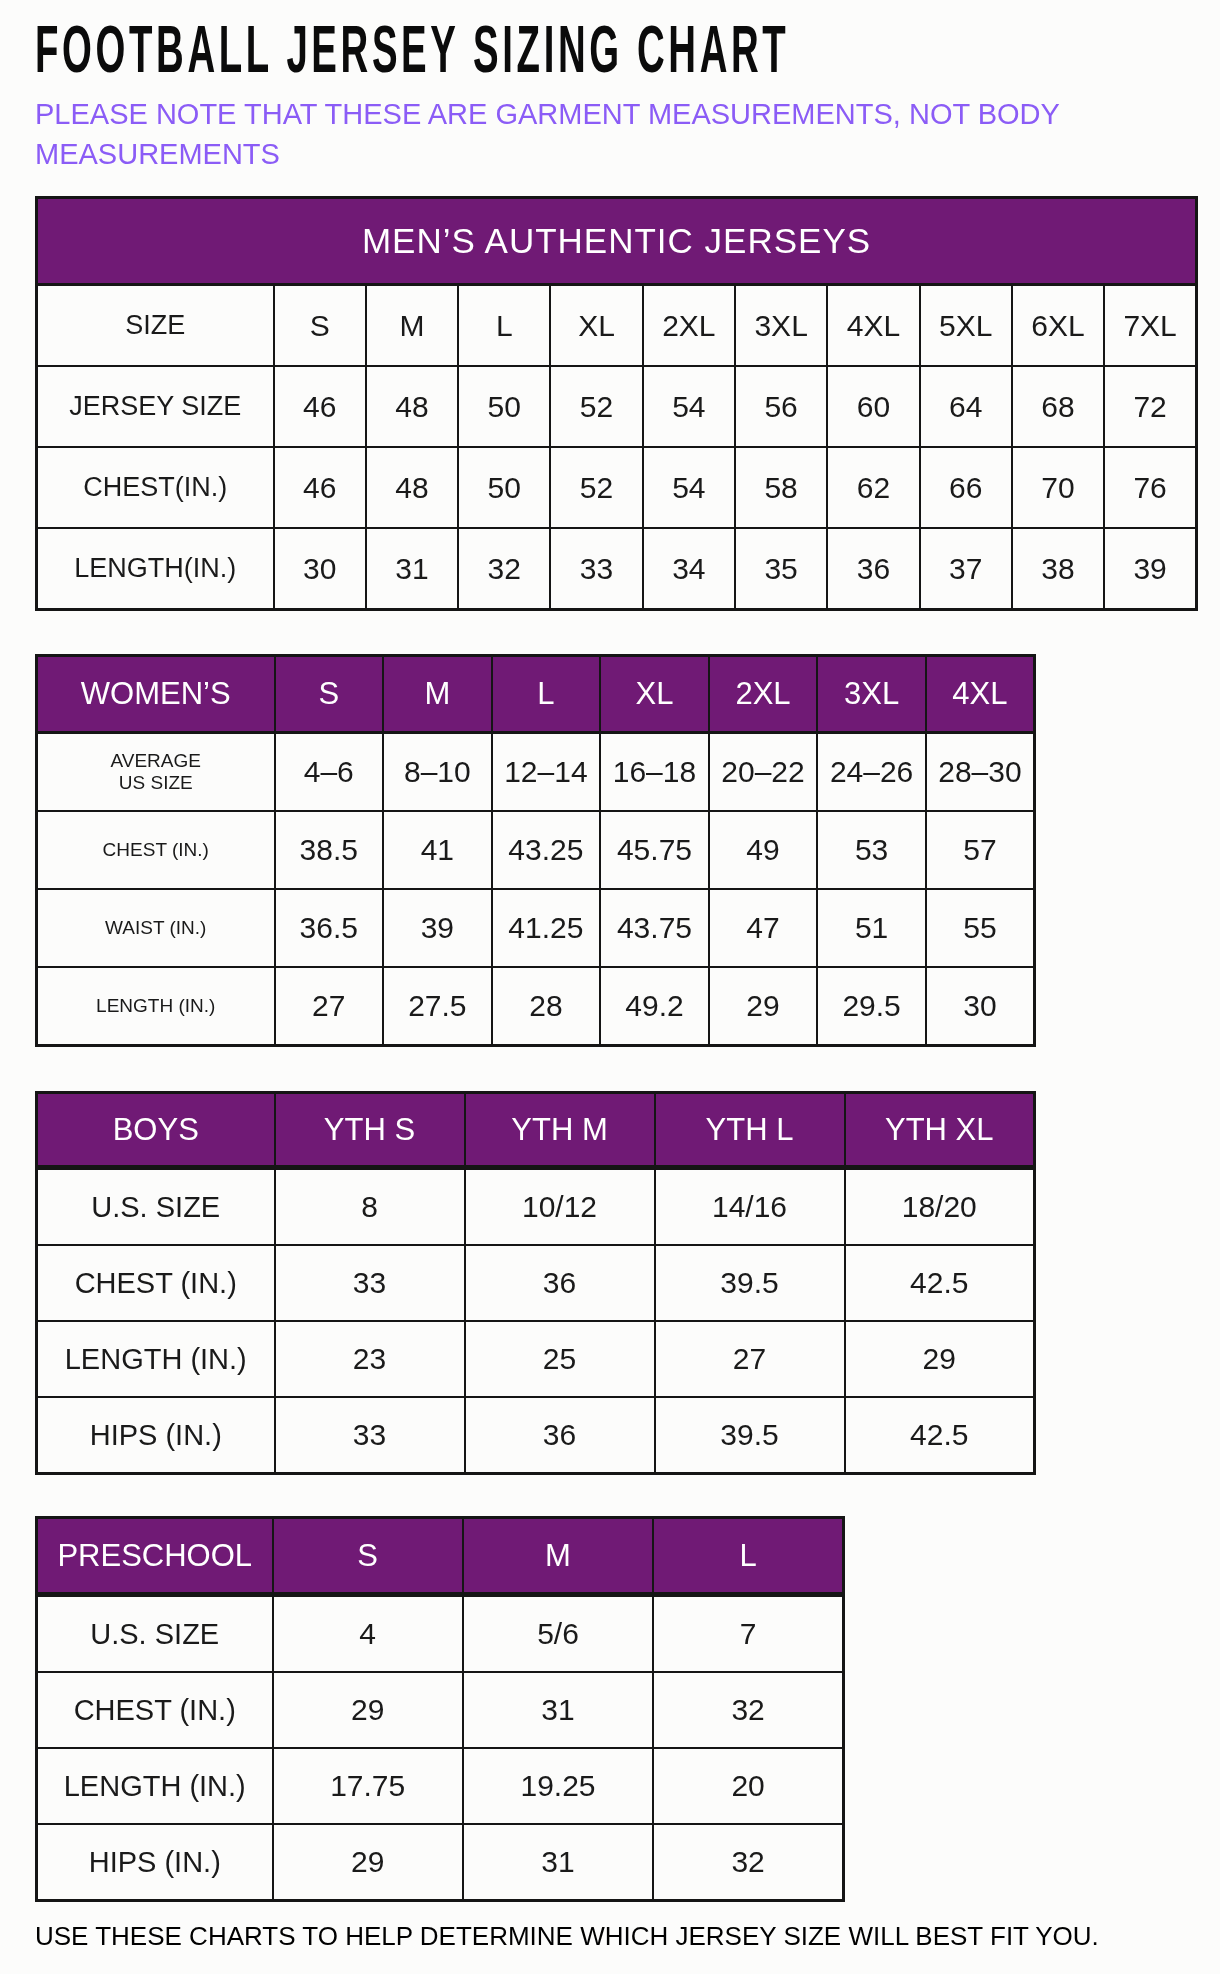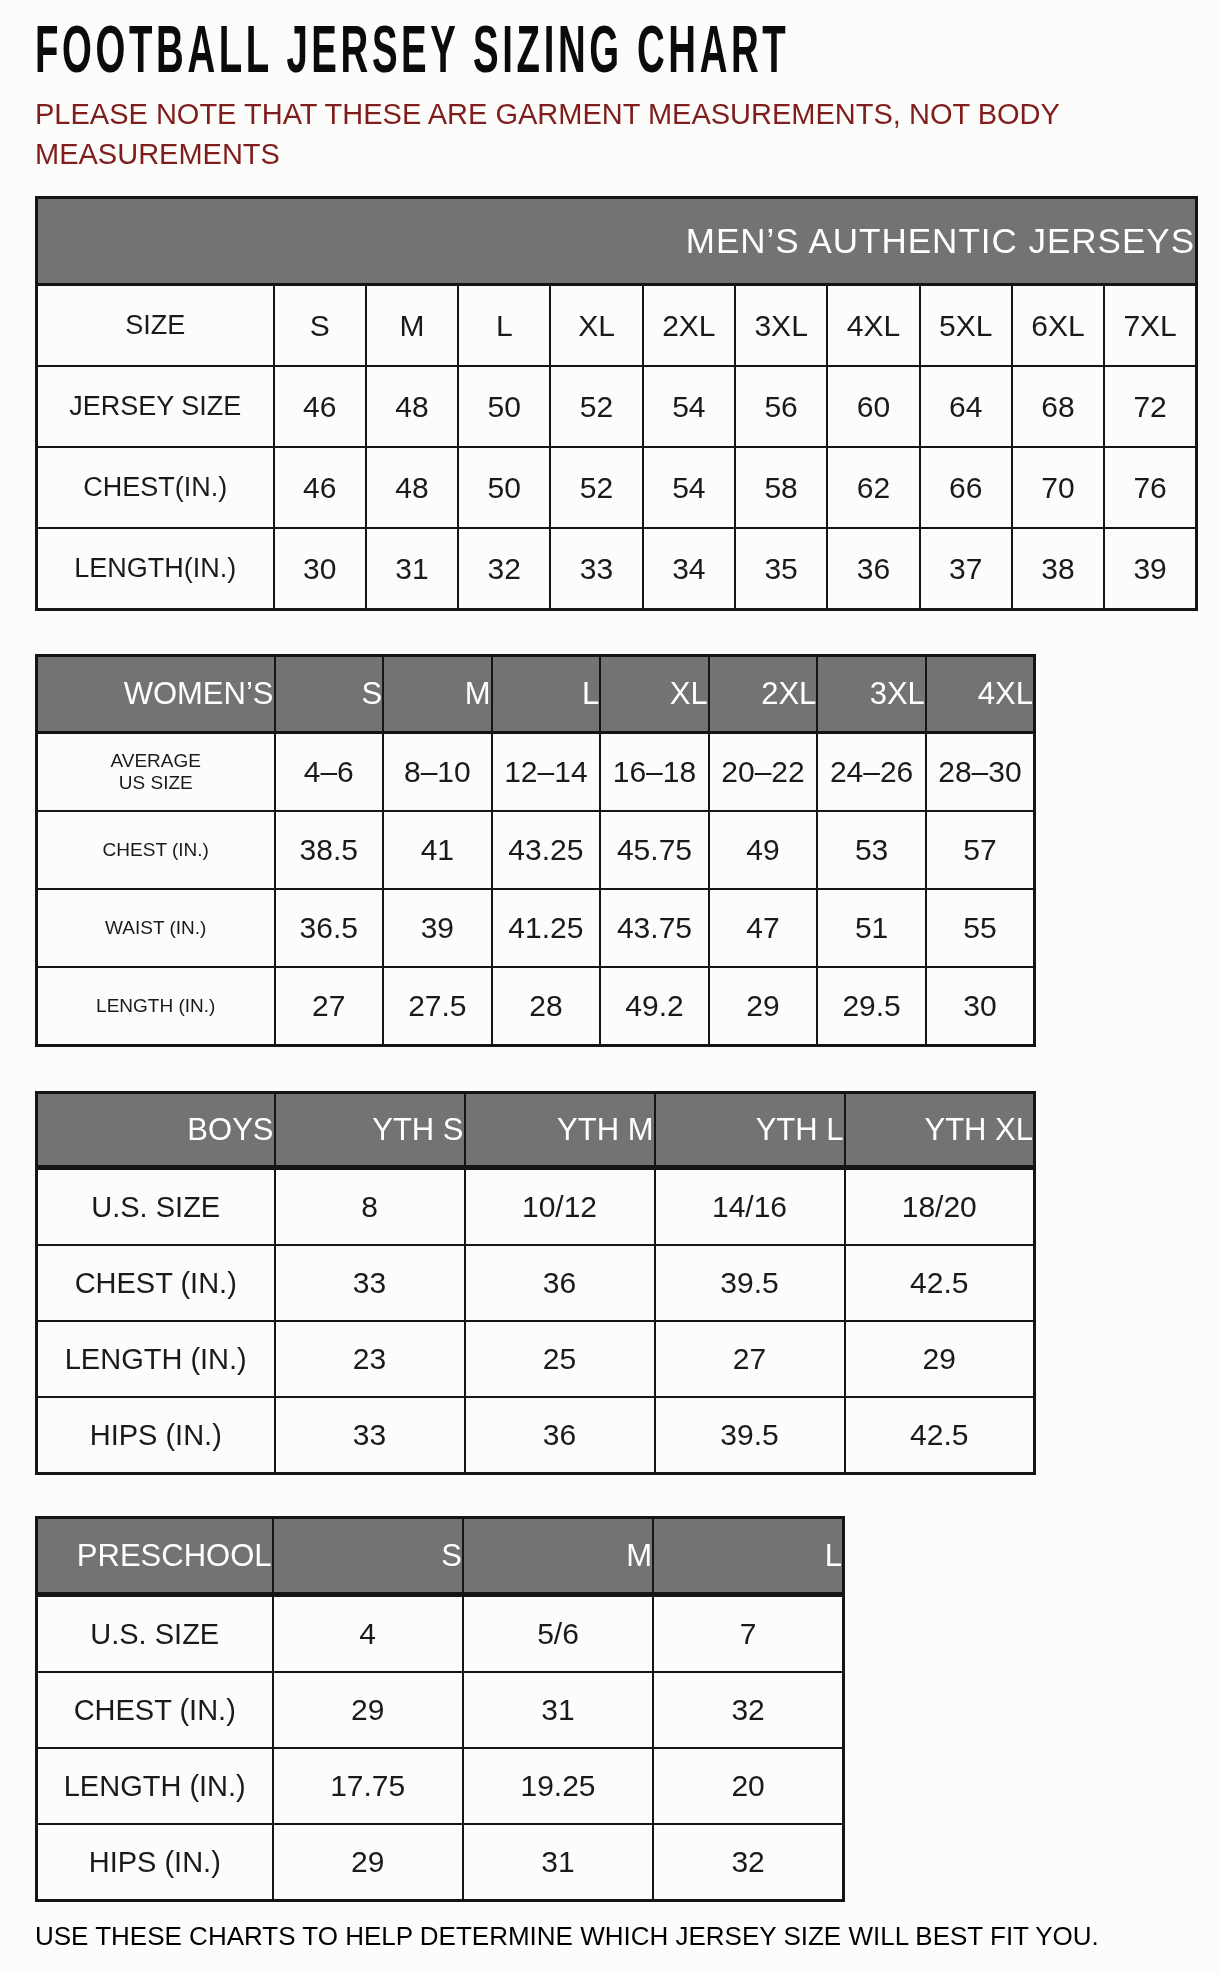--- a/index.html
+++ b/index.html
@@ -14,39 +14,39 @@
   h1.title{margin:0;height:62px;overflow:visible;}
   .title-inner{
     display:inline-block;white-space:nowrap;
     font-size:64px;font-weight:700;letter-spacing:6px;color:#0b0b0b;
     transform:scale(0.60,1.04);transform-origin:left top;line-height:1.0;
   }
 
   
   .top-note{
     margin:16px 0 0 0;width:1140px;
-    color:#7f1d1d;font-size:29px;line-height:1.38;font-weight:400;
+    color:#8b5cf6;font-size:29px;line-height:1.38;font-weight:400;
   }
   .bottom-note{
     margin:18px 0 0 0;width:1165px;
     color:#000000;font-size:26px;line-height:1.3;font-weight:400;white-space:nowrap;
   }
 
   
   table.sztbl{
     border-collapse:collapse;table-layout:fixed;
     border:3px solid #151515;
   }
   table.sztbl td, table.sztbl th{
     border:2px solid #151515;
     text-align:center;vertical-align:middle;
     padding:0;font-weight:400;
   }
   td.lab, th.lab{white-space:pre-line;}
-  tr.gray th{background:#737373;color:#ffffff;text-align:right;}
+  tr.gray th{background:#701a75;color:#ffffff;}
 
   
   table.mens{width:1163px;margin-top:22px;}
   table.mens col.c-label{width:237px;}
   table.mens tr.head th{height:84px;font-size:35px;letter-spacing:1px;border-bottom:3px solid #151515;}
   table.mens td{height:79px;font-size:30px;}
   table.mens td.lab{font-size:27px;}
 
   
   table.womens{width:1001px;margin-top:43px;}

